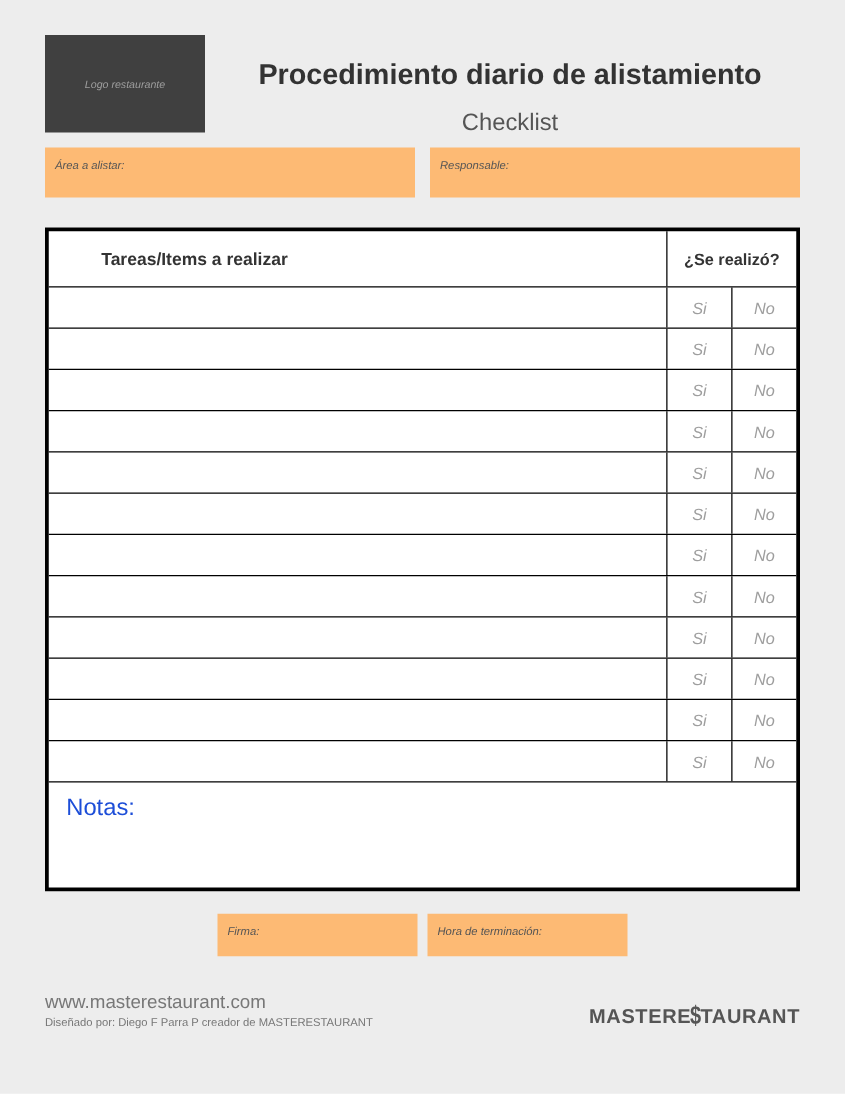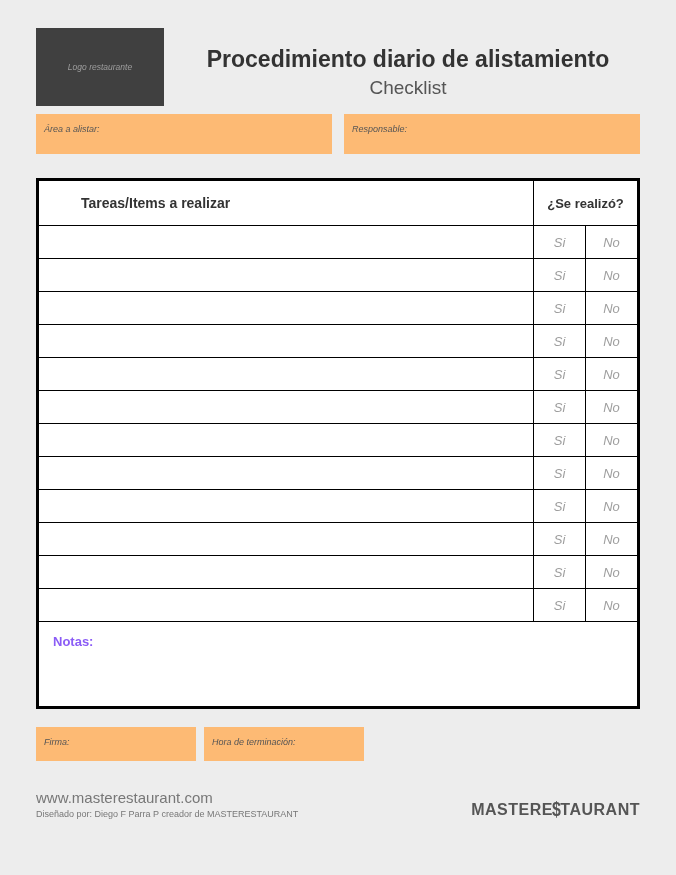--- a/index.html
+++ b/index.html
@@ -2,34 +2,34 @@
 <html><head>
   <meta charset="utf-8">
   <style>
     *{box-sizing:border-box;margin:0;padding:0}
     body{background:#ededed;font-family:Arial,Helvetica,sans-serif;width:676px;height:875px;padding:28px 36px;color:#333}
     .top-row{display:flex;gap:12px;align-items:flex-start}
     .logo-box{width:128px;height:78px;background:#404040;display:flex;align-items:center;justify-content:center}
     .logo-box span{font-size:8.5px;font-style:italic;color:#9e9e9e}
     .title-wrap{flex:1;text-align:center}
     .title-wrap h1{font-size:23px;font-weight:700;color:#333;margin-top:18px}
-    .title-wrap h2{font-size:19px;font-weight:400;color:#555;margin-top:4px}
+    .title-wrap h2{font-size:19px;font-weight:400;color:#555;margin-top:15px}
     .fields-row{display:flex;gap:12px;margin-top:8px}
     .field{flex:1;background:#fdba74;height:40px;padding:4px 8px}
     .field span{font-size:9px;font-style:italic;color:#555}
     .checklist{border:3px solid #000;margin-top:24px;background:#fff}
     .chk-head{display:flex;border-bottom:1px solid #000}
     .chk-head .c1{flex:1;padding:14px 10px 14px 42px;font-size:14px;font-weight:700;color:#333}
     .chk-head .c2{width:104px;border-left:1px solid #000;display:flex;align-items:center;justify-content:center;font-size:13px;font-weight:700;color:#333}
     .chk-row{display:flex;border-bottom:1px solid #000;height:33px}
     .chk-row .c1{flex:1}
     .chk-row .cx{width:52px;border-left:1px solid #000;display:flex;align-items:center;justify-content:center;font-size:13px;font-style:italic;color:#9e9e9e}
     .notes{padding:10px 14px;height:84px}
-    .notes span{font-size:13px;font-weight:700;color:#8b5cf6}
-    .sig-row{display:flex;gap:8px;margin-top:18px;justify-content:flex-start}
+    .notes span{font-size:19px;font-weight:400;color:#1d4ed8}
+    .sig-row{display:flex;gap:8px;margin-top:18px;justify-content:center}
     .sig-row .field{flex:0 0 160px;height:34px}
     .footer{margin-top:28px;display:flex;align-items:flex-end;justify-content:space-between}
     .footer-left .url{font-size:15px;color:#777}
     .footer-left .credit{font-size:9px;color:#777;margin-top:3px}
     .brand{font-size:16px;font-weight:700;letter-spacing:0.5px;color:#555;position:relative}
     .brand .dollar{display:inline-block;transform:scaleY(1.3);margin:0 -1px}
   </style>
 </head>
 <body>
 

